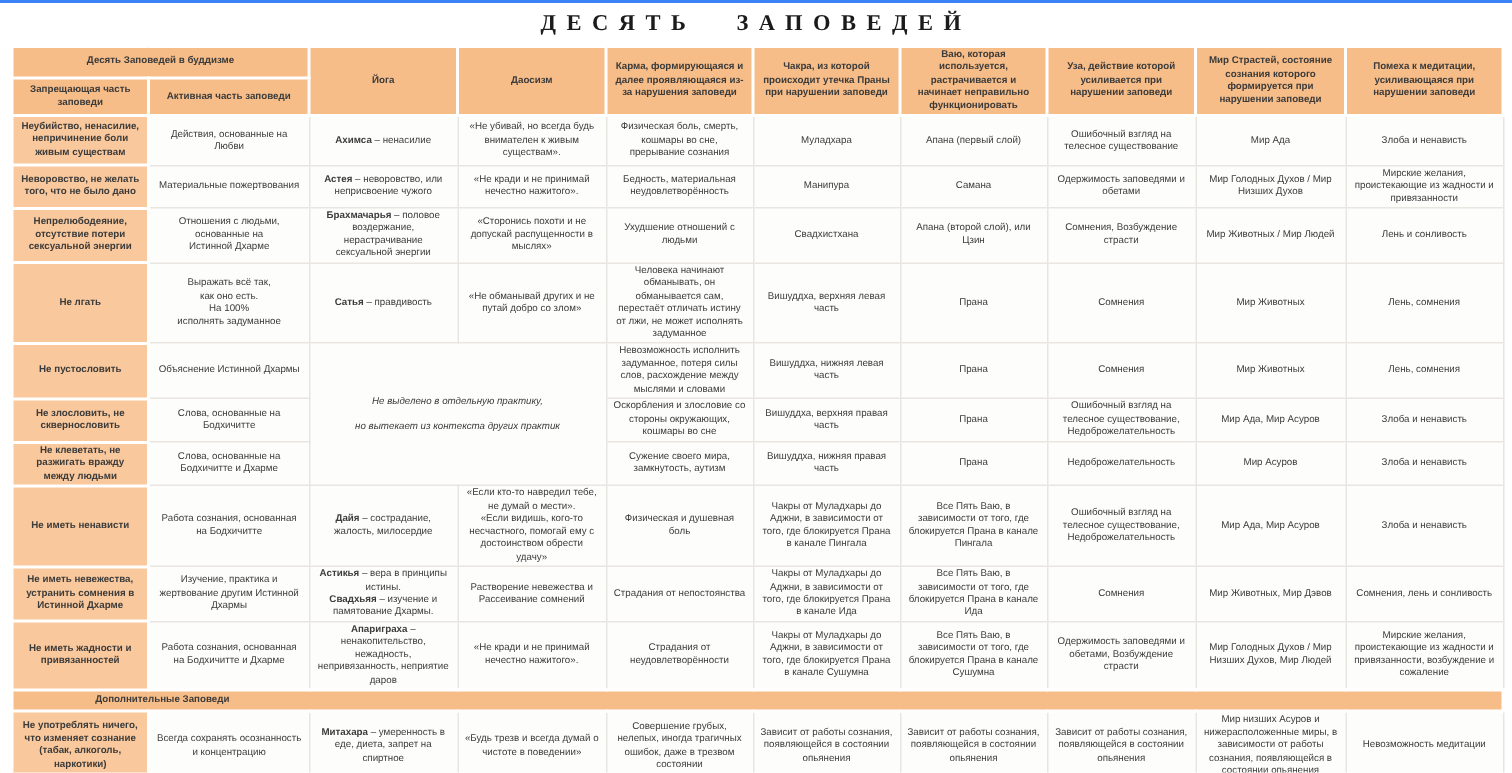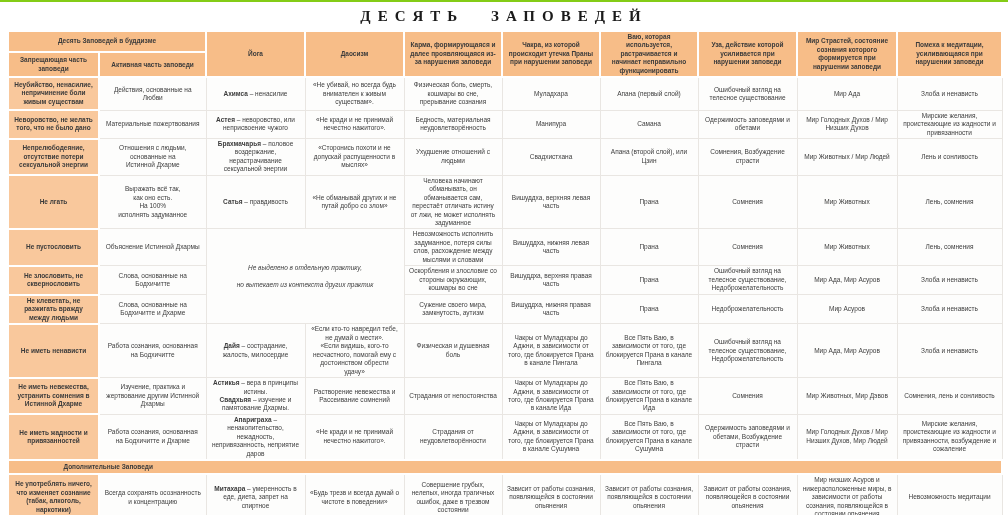--- a/index.html
+++ b/index.html
@@ -1,20 +1,20 @@
 <!DOCTYPE html>
 <html lang="ru"><head>
 <meta charset="utf-8">
 <style>
   html,body{margin:0;padding:0;}
   body{
     width:1008px;height:515px;overflow:hidden;background:#ffffff;
     font-family:"Liberation Sans",sans-serif;color:#3c3c3c;
   }
-  .page{position:relative;width:1008px;height:515px;border-top:2px solid #84cc16;box-sizing:border-box;}
+  .page{position:relative;width:1008px;height:515px;border-top:2px solid #3b82f6;box-sizing:border-box;}
   .title{
     font-family:"Liberation Serif",serif;font-weight:bold;color:#1b1b1b;
     font-size:15px;letter-spacing:7px;word-spacing:16px;text-align:center;
     margin:6px 0 5px 0;
   }
   table.cmd{
     border-collapse:collapse;table-layout:fixed;
     width:994px;margin:0 7px;
   }
   col.c1{width:91px}col.c2{width:107px}col.c3{width:99px}col.c4{width:99px}col.c5{width:98px}

